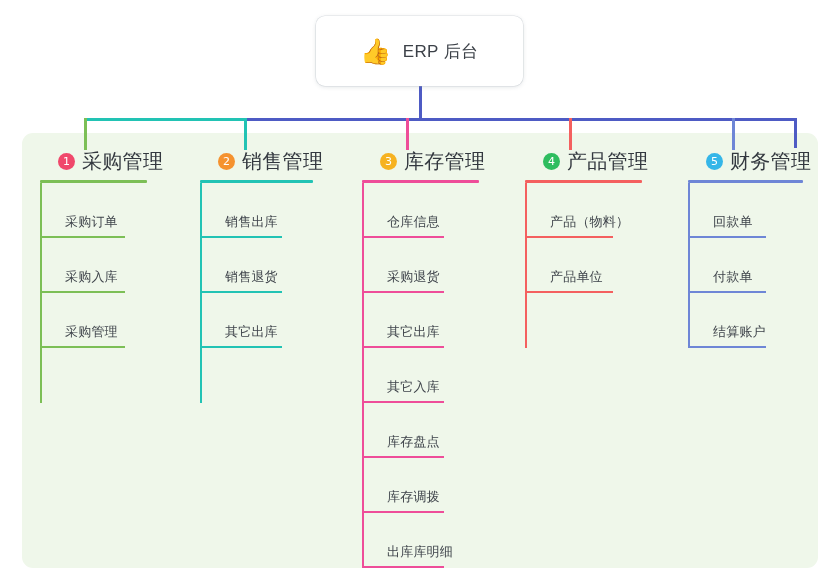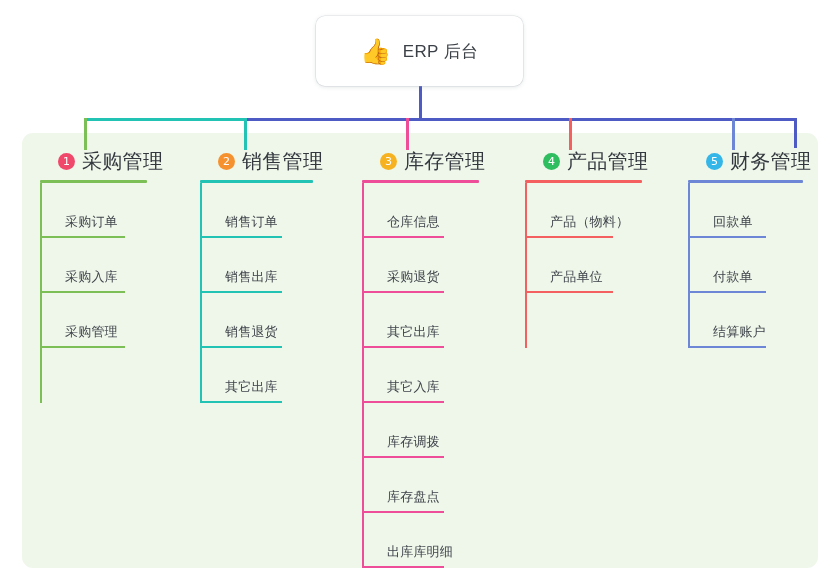--- a/index.html
+++ b/index.html
@@ -196,24 +196,20 @@
       </div>
       <div class="branch" style="left: 200px; top: 148px;">
         <div class="branch-head">
           <span class="badge" style="background: rgb(245, 146, 47);">2</span>
           <span class="branch-title">销售管理</span>
         </div>
         <div class="head-rule" style="width: 113px; background: rgb(34, 195, 180);"></div>
         <div class="leaves">
           <div class="spine" style="background: rgb(34, 195, 180); height: 220px;"></div>
           <div class="leaf">
-            <span class="leaf-label">销售订单</span>
-            <div class="leaf-rule" style="width: 82px; background: rgb(34, 195, 180);"></div>
-          </div>
-          <div class="leaf">
             <span class="leaf-label">销售出库</span>
             <div class="leaf-rule" style="width: 82px; background: rgb(34, 195, 180);"></div>
           </div>
           <div class="leaf">
             <span class="leaf-label">销售退货</span>
             <div class="leaf-rule" style="width: 82px; background: rgb(34, 195, 180);"></div>
           </div>
           <div class="leaf">
             <span class="leaf-label">其它出库</span>
             <div class="leaf-rule" style="width: 82px; background: rgb(34, 195, 180);"></div>
@@ -238,25 +234,25 @@
           </div>
           <div class="leaf">
             <span class="leaf-label">其它出库</span>
             <div class="leaf-rule" style="width: 82px; background: rgb(238, 77, 153);"></div>
           </div>
           <div class="leaf">
             <span class="leaf-label">其它入库</span>
             <div class="leaf-rule" style="width: 82px; background: rgb(238, 77, 153);"></div>
           </div>
           <div class="leaf">
+            <span class="leaf-label">库存盘点</span>
+            <div class="leaf-rule" style="width: 82px; background: rgb(238, 77, 153);"></div>
+          </div>
+          <div class="leaf">
             <span class="leaf-label">库存调拨</span>
-            <div class="leaf-rule" style="width: 82px; background: rgb(238, 77, 153);"></div>
-          </div>
-          <div class="leaf">
-            <span class="leaf-label">库存盘点</span>
             <div class="leaf-rule" style="width: 82px; background: rgb(238, 77, 153);"></div>
           </div>
           <div class="leaf">
             <span class="leaf-label">出库库明细</span>
             <div class="leaf-rule" style="width: 82px; background: rgb(238, 77, 153);"></div>
           </div>
         </div>
       </div>
       <div class="branch" style="left: 525px; top: 148px;">
         <div class="branch-head">

